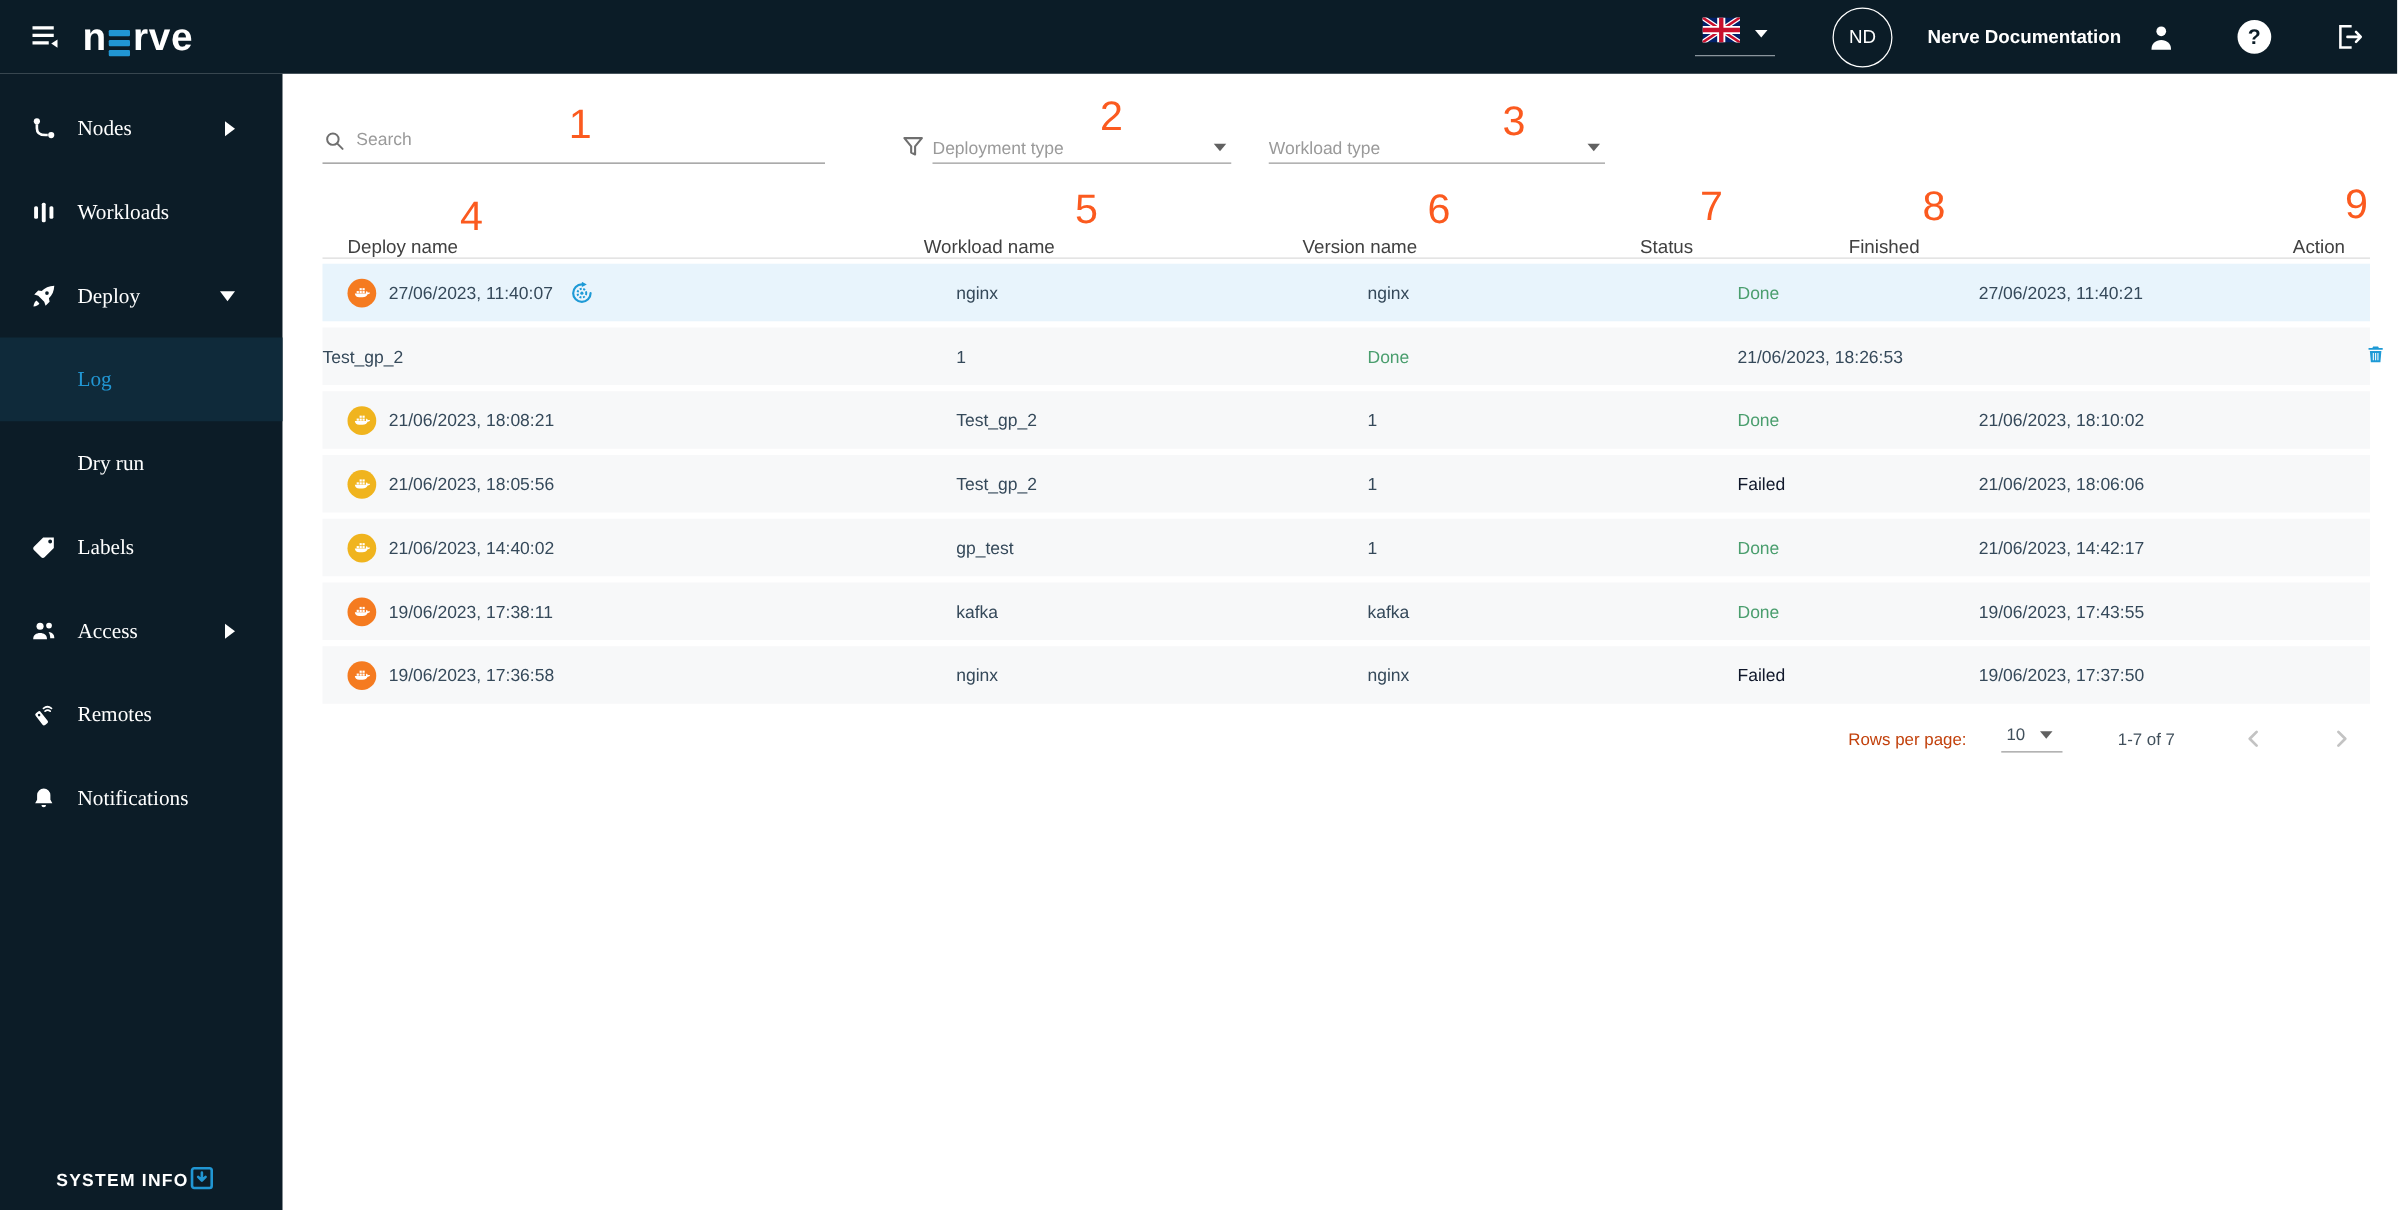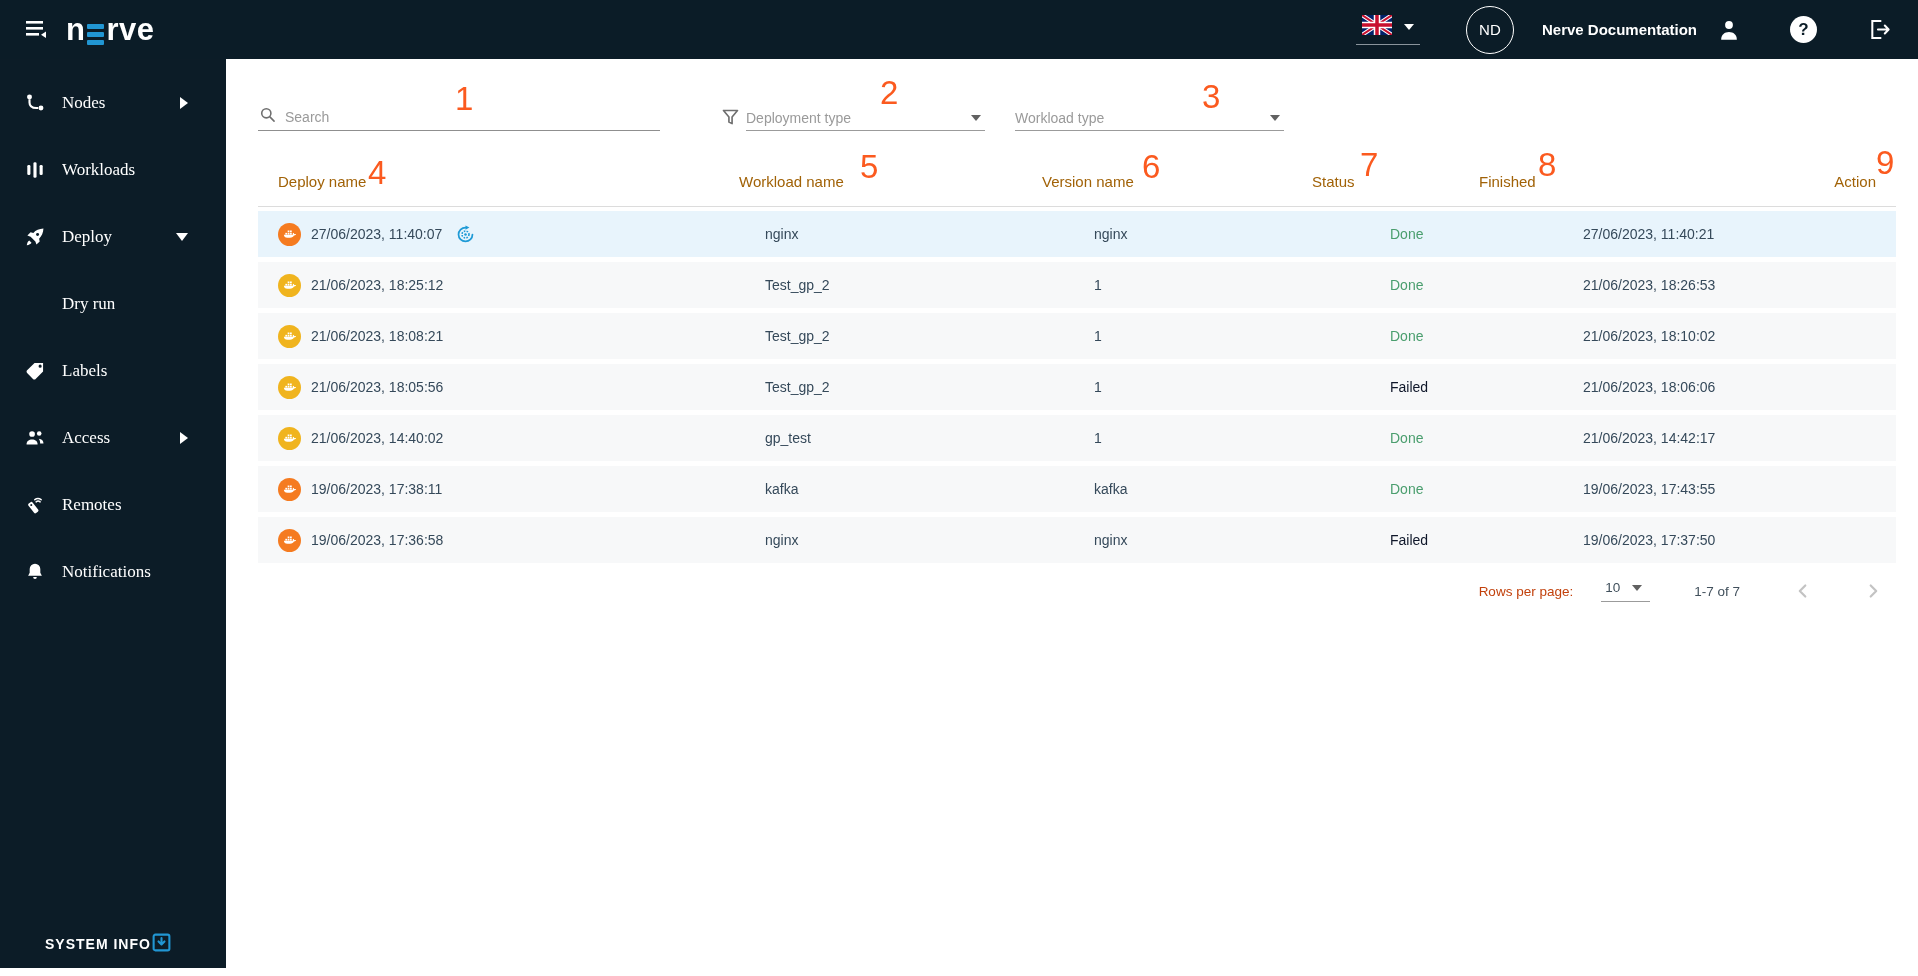--- a/index.html
+++ b/index.html
@@ -32,34 +32,34 @@
   .menu-item .mi-chevron { position:absolute; right:38px; }
   .menu-item.active { background:#0f2a3a; }
   .menu-item.active .mi-label { color:#2196d3; }
   .chev-right { width:0; height:0; border-top:6px solid transparent; border-bottom:6px solid transparent; border-left:8px solid #fff; }
   .chev-down { width:0; height:0; border-left:6px solid transparent; border-right:6px solid transparent; border-top:8px solid #fff; }
   .sysinfo { position:absolute; left:45px; bottom:12px; display:flex; align-items:center; color:#fff; font-size:14px; font-weight:bold; letter-spacing:1px; cursor:pointer; }
 
   
   .main { position:absolute; left:226px; top:59px; width:1692px; height:917px; background:#fff; }
 
-  .search-wrap { position:absolute; left:32px; top:44px; width:402px; height:28px; border-bottom:1px solid #8f8f8f; display:flex; align-items:center; gap:8px; }
+  .search-wrap { position:absolute; left:32px; top:44px; width:402px; height:28px; border-bottom:1px solid #8f8f8f; display:flex; align-items:flex-start; gap:8px; }
   .search-wrap input { border:none; outline:none; flex:1; font-size:14px; color:#444; background:transparent; font-family:"Liberation Sans", sans-serif; }
   .search-wrap input::placeholder { color:#9a9a9a; }
   .funnel { position:absolute; left:494px; top:48px; }
   .uselect { position:absolute; top:46px; height:26px; border-bottom:1px solid #9b9b9b; display:flex; align-items:center; justify-content:space-between; cursor:pointer; }
   .uselect .ph { color:#9a9a9a; font-size:14px; }
   .sel-caret { width:0; height:0; border-left:5px solid transparent; border-right:5px solid transparent; border-top:6px solid #616161; margin-right:4px; }
   .sel-deploy { left:520px; width:239px;align-items:center; }
   .sel-workload { left:789px; width:269px; }
 
   
   .table { position:absolute; left:32px; top:112px; width:1638px; }
   .trow { display:grid; grid-template-columns:481px 303px 270px 167px 350px 1fr; align-items:center; }
-  .thead { height:36px; align-items:end; border-bottom:1px solid #dcdcdc; padding-bottom:16px; color:#a16207; font-size:15px; }
+  .thead { height:36px; align-items:end; border-bottom:1px solid #dcdcdc; padding-bottom:0; color:#404040; font-size:15px; }
   .thead .th1 { padding-left:20px; }
   .thead .th-action { text-align:right; padding-right:20px; }
   .tbody { margin-top:4px; }
   .drow { height:46px; background:#f7f8f9; margin-bottom:5px; font-size:14px; color:#35495a;gap:26px; }
   .drow.hl { background:#e8f4fc; }
   .cell-deploy { display:flex; align-items:center; gap:10px; padding-left:20px; }
   .row-badge { width:23px; height:23px; border-radius:50%; display:flex; align-items:center; justify-content:center; flex:none; }
   .row-badge.orange { background:#f57b20; }
   .row-badge.yellow { background:#f0b41e; }
   .status-done { color:#4a9e6e; }
@@ -170,20 +170,23 @@
         <div class="menu-item">
           <span class="mi-icon">
             <svg viewBox="0 0 24 24" width="22" height="22" fill="#fff">
               <path d="M21.2 2.8c-4.6.2-8.4 1.9-11 4.7l-3-.6L3.7 10.4l3.5 1.2 5.2 5.2 1.2 3.5 3.5-3.5-.6-3C19.3 11.2 21 7.4 21.2 2.8z"></path>
               <circle cx="14.8" cy="9.2" r="1.6" fill="#0c1c27"></circle>
               <path d="M3 21c2.6-.4 4.2-1.2 5.2-2.7l-2.5-2.5C4.2 16.8 3.4 18.4 3 21z"></path>
             </svg>
           </span>
           <span class="mi-label">Deploy</span>
           <span class="mi-chevron chev-down"></span>
+        </div>
+        <div class="menu-item active">
+          <span class="mi-label">Log</span>
         </div>
         <div class="menu-item">
           <span class="mi-label">Dry run</span>
         </div>
         <div class="menu-item">
           <span class="mi-icon">
             <svg viewBox="0 0 24 24" width="22" height="22" fill="#fff">
               <path d="M11.5 3.2L3.4 11.3c-.8.8-.8 2.1 0 2.9l6.4 6.4c.8.8 2.1.8 2.9 0l8.1-8.1V3.2h-9.3zm6.1 5.2a1.7 1.7 0 110-3.4 1.7 1.7 0 010 3.4z"></path>
             </svg>
           </span>
@@ -302,35 +305,20 @@
             <div>27/06/2023, 11:40:21</div>
             <div class="cell-action"><button class="trash-btn"><svg viewBox="0 0 24 24" width="17" height="19" fill="#1e9ad6">
                   <path d="M9.2 3h5.6l.9 1.8H20v2H4v-2h4.3L9.2 3z"></path>
                   <path d="M5.5 8.2h13L17.4 21H6.6L5.5 8.2z"></path>
                   <g stroke="#fff" stroke-width="1.2">
                     <path d="M9.4 10.5v8M12 10.5v8M14.6 10.5v8"></path>
                   </g>
                 </svg></button></div>
           </div>
           <div class="trow drow">
-            <div class="cell-deploy">
-              <span class="row-badge yellow">
-                <svg viewBox="0 0 24 20" width="14" height="12">
-                  <g fill="#fff">
-                    <rect x="4" y="8" width="3" height="3"></rect>
-                    <rect x="8" y="8" width="3" height="3"></rect>
-                    <rect x="12" y="8" width="3" height="3"></rect>
-                    <rect x="8" y="4" width="3" height="3"></rect>
-                    <rect x="12" y="4" width="3" height="3"></rect>
-                    <path d="M1.5 12.5h18c1.5-.3 2.6-1 3-2-1.2-.5-2.3-.5-3.2-.2-.2-1-.7-1.8-1.5-2.3l-1.3 1.7c.3.5.4 1 .3 1.6H1.5c.2 2.8 2.4 5.2 6 5.2h4.5c3.5 0 6-1.6 7-4.2l-17.5.2z"></path>
-                  </g>
-                </svg>
-              </span>
-              <span>21/06/2023, 18:25:12</span>
-            </div>
             <div>Test_gp_2</div>
             <div>1</div>
             <div class="status-done">Done</div>
             <div>21/06/2023, 18:26:53</div>
             <div class="cell-action"><button class="trash-btn"><svg viewBox="0 0 24 24" width="17" height="19" fill="#1e9ad6">
                   <path d="M9.2 3h5.6l.9 1.8H20v2H4v-2h4.3L9.2 3z"></path>
                   <path d="M5.5 8.2h13L17.4 21H6.6L5.5 8.2z"></path>
                   <g stroke="#fff" stroke-width="1.2">
                     <path d="M9.4 10.5v8M12 10.5v8M14.6 10.5v8"></path>
                   </g>

